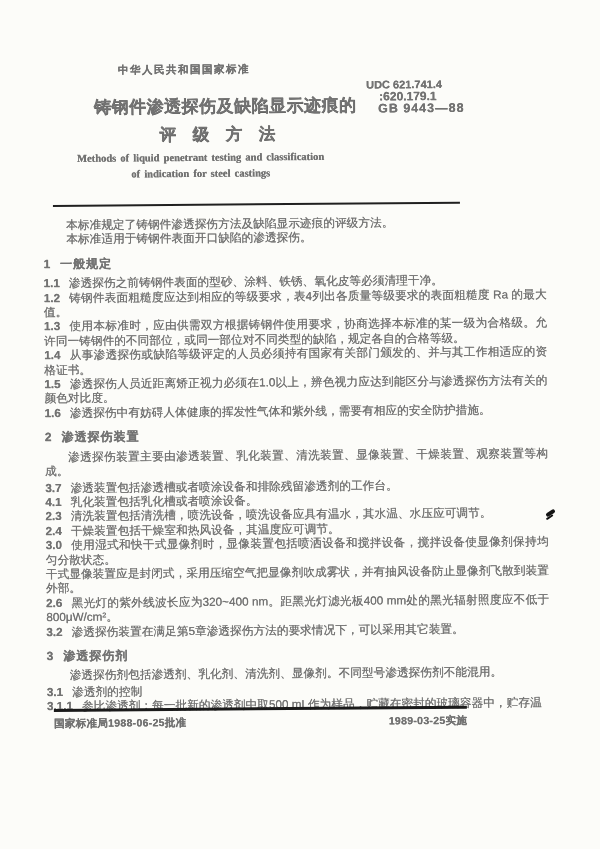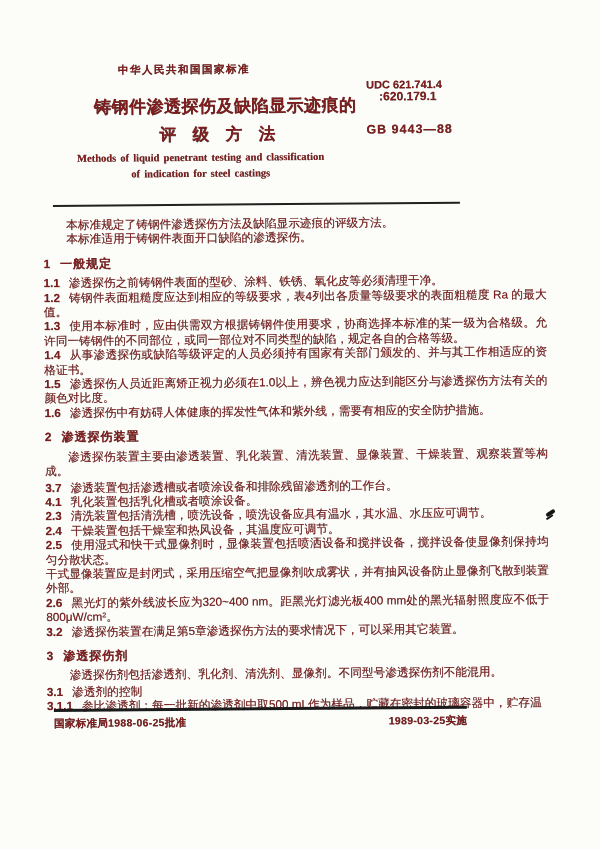--- a/index.html
+++ b/index.html
@@ -3,21 +3,21 @@
 <meta charset="utf-8">
 <style>
   html,body{margin:0;padding:0;}
   body{
     width:600px;height:849px;
     font-family:"Liberation Sans",sans-serif;
     background:#ffffff;
   }
   .page{
     position:relative;width:600px;height:849px;overflow:hidden;
-    background:#fcfcf9;color:#7f1d1d;
+    background:#fcfcf9;color:#737373;
   }
   .sheet{
     position:absolute;inset:0;
     transform:rotate(-0.45deg);
     transform-origin:50% 55%;
   }
   
   .std-label{
     position:absolute;left:67px;top:62px;width:240px;
     text-align:center;font-size:10.5px;font-weight:700;letter-spacing:1.5px;
@@ -33,21 +33,21 @@
     text-align:center;font-size:16.5px;font-weight:700;
     letter-spacing:4px;word-spacing:4px;
     text-shadow:0.3px 0.3px 0.5px rgba(10,10,10,.7);
   }
   .udc-block{
     position:absolute;left:369px;top:79px;width:110px;
     font-weight:700;font-size:11px;line-height:12px;
     text-shadow:0.2px 0.2px 0.4px rgba(10,10,10,.6);
   }
   .udc-line2{font-size:12px;padding-left:13px;}
-  .gb-code{margin-top:21px;font-size:12.5px;letter-spacing:1px;}
+  .gb-code{margin-top:0;font-size:12.5px;letter-spacing:1px;text-align:center;}
   .en-title{
     position:absolute;left:23px;top:149px;width:360px;
     text-align:center;
     font-family:"Liberation Serif",serif;
     font-size:10.5px;font-weight:700;line-height:15.5px;word-spacing:1.5px;
     text-shadow:0.2px 0.2px 0.4px rgba(10,10,10,.6);
   }
   
   .top-rule{
     position:absolute;left:55px;top:203px;width:407px;height:2px;
@@ -131,21 +131,21 @@
       <div class="sec-h">
         <span class="sec-num">2</span><span>渗透探伤装置</span>
       </div>
 
       <p class="intro">渗透探伤装置主要由渗透装置、乳化装置、清洗装置、显像装置、干燥装置、观察装置等构成。</p>
 
       <p class="item"><span class="num">3.7</span><span>渗透装置包括渗透槽或者喷涂设备和排除残留渗透剂的工作台。</span></p>
       <p class="item"><span class="num">4.1</span><span>乳化装置包括乳化槽或者喷涂设备。</span></p>
       <p class="item"><span class="num">2.3</span><span>清洗装置包括清洗槽，喷洗设备，喷洗设备应具有温水，其水温、水压应可调节。</span></p>
       <p class="item"><span class="num">2.4</span><span>干燥装置包括干燥室和热风设备，其温度应可调节。</span></p>
-      <p class="item"><span class="num">2.5</span><span>使用湿式和快干式显像剂时，显像装置包括喷洒设备和搅拌设备，搅拌设备使显像剂保持均匀分散状态。</span></p>
+      <p class="item"><span class="num">3.0</span><span>使用湿式和快干式显像剂时，显像装置包括喷洒设备和搅拌设备，搅拌设备使显像剂保持均匀分散状态。</span></p>
       <p class="item"><span>干式显像装置应是封闭式，采用压缩空气把显像剂吹成雾状，并有抽风设备防止显像剂飞散到装置外部。</span></p>
       <p class="item"><span class="num">2.6</span><span>黑光灯的紫外线波长应为320~400 nm。距黑光灯滤光板400 mm处的黑光辐射照度应不低于800μW/cm²。</span></p>
       <p class="item"><span class="num">3.2</span><span>渗透探伤装置在满足第5章渗透探伤方法的要求情况下，可以采用其它装置。</span></p>
 
       <div class="sec-h">
         <span class="sec-num">3</span><span>渗透探伤剂</span>
       </div>
 
       <p class="intro">渗透探伤剂包括渗透剂、乳化剂、清洗剂、显像剂。不同型号渗透探伤剂不能混用。</p>
 

